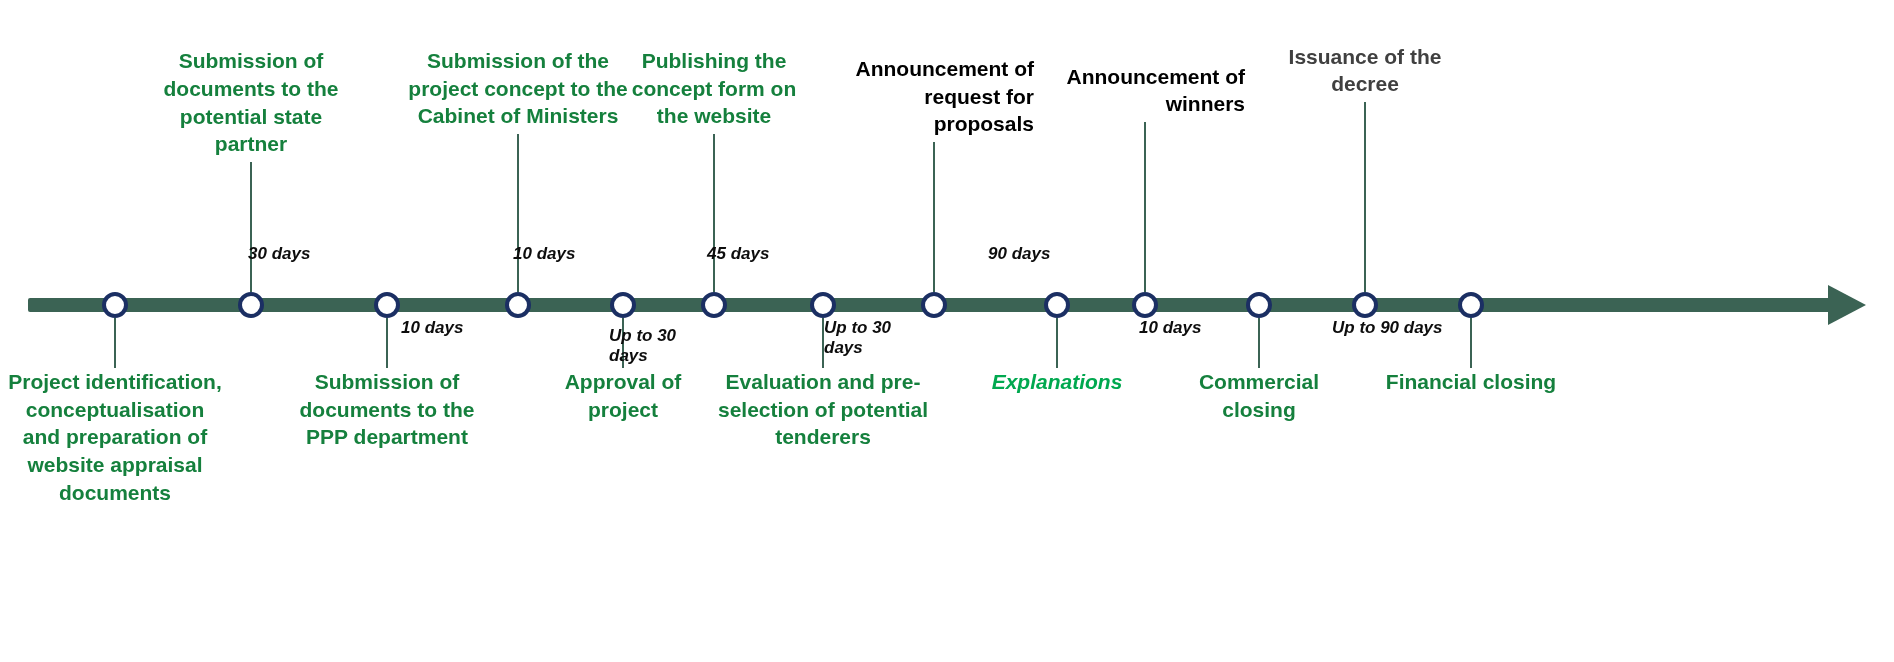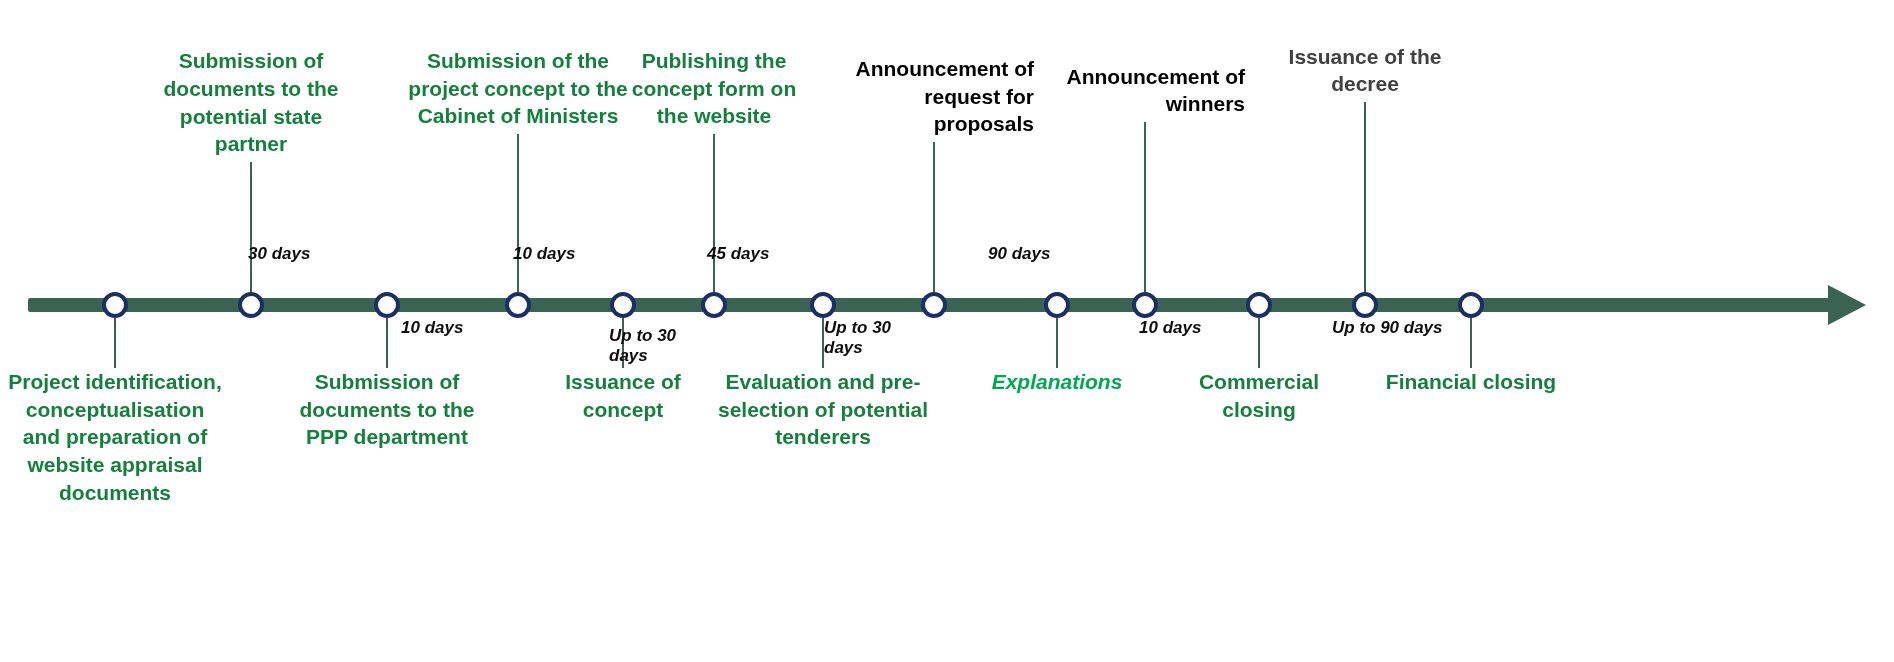--- a/index.html
+++ b/index.html
@@ -128,21 +128,21 @@
       <div class="node" style="left: 1145px;"></div>
       <div class="node" style="left: 1259px;"></div>
       <div class="node" style="left: 1365px;"></div>
       <div class="node" style="left: 1471px;"></div>
     </div>
   <div id="layer-events">
       <div class="evt below " style="left: 115px; width: 215px; top: 368px;">Project identification, conceptualisation and preparation of website appraisal documents</div>
       <div class="evt above " style="left: 251px; width: 215px; bottom: 504px;">Submission of documents to the potential state partner</div>
       <div class="evt below " style="left: 387px; width: 215px; top: 368px;">Submission of documents to the PPP department</div>
       <div class="evt above " style="left: 518px; width: 230px; bottom: 532px; margin-top: 36px;">Submission of the project concept to the Cabinet of Ministers</div>
-      <div class="evt below " style="left: 623px; width: 180px; top: 368px;">Issuance of concept</div>
+      <div class="evt below " style="left: 623px; width: 180px; top: 368px;">Approval of project</div>
       <div class="evt above " style="left: 714px; width: 170px; bottom: 532px;">Publishing the concept form on the website</div>
       <div class="evt below " style="left: 823px; width: 230px; top: 368px;">Evaluation and pre-selection of potential tenderers</div>
       <div class="evt above c-olive" style="left: 934px; width: 200px; bottom: 524px;">Announcement of request for proposals</div>
       <div class="evt below c-emerald" style="left: 1057px; width: 200px; top: 368px;">Explanations</div>
       <div class="evt above c-olive" style="left: 1145px; width: 200px; bottom: 544px;">Announcement of winners</div>
       <div class="evt below " style="left: 1259px; width: 180px; top: 368px;">Commercial closing</div>
       <div class="evt above c-bright" style="left: 1365px; width: 180px; bottom: 564px;">Issuance of the decree</div>
       <div class="evt below " style="left: 1471px; width: 180px; top: 368px;">Financial closing</div>
     </div>
   <div id="layer-durations">

